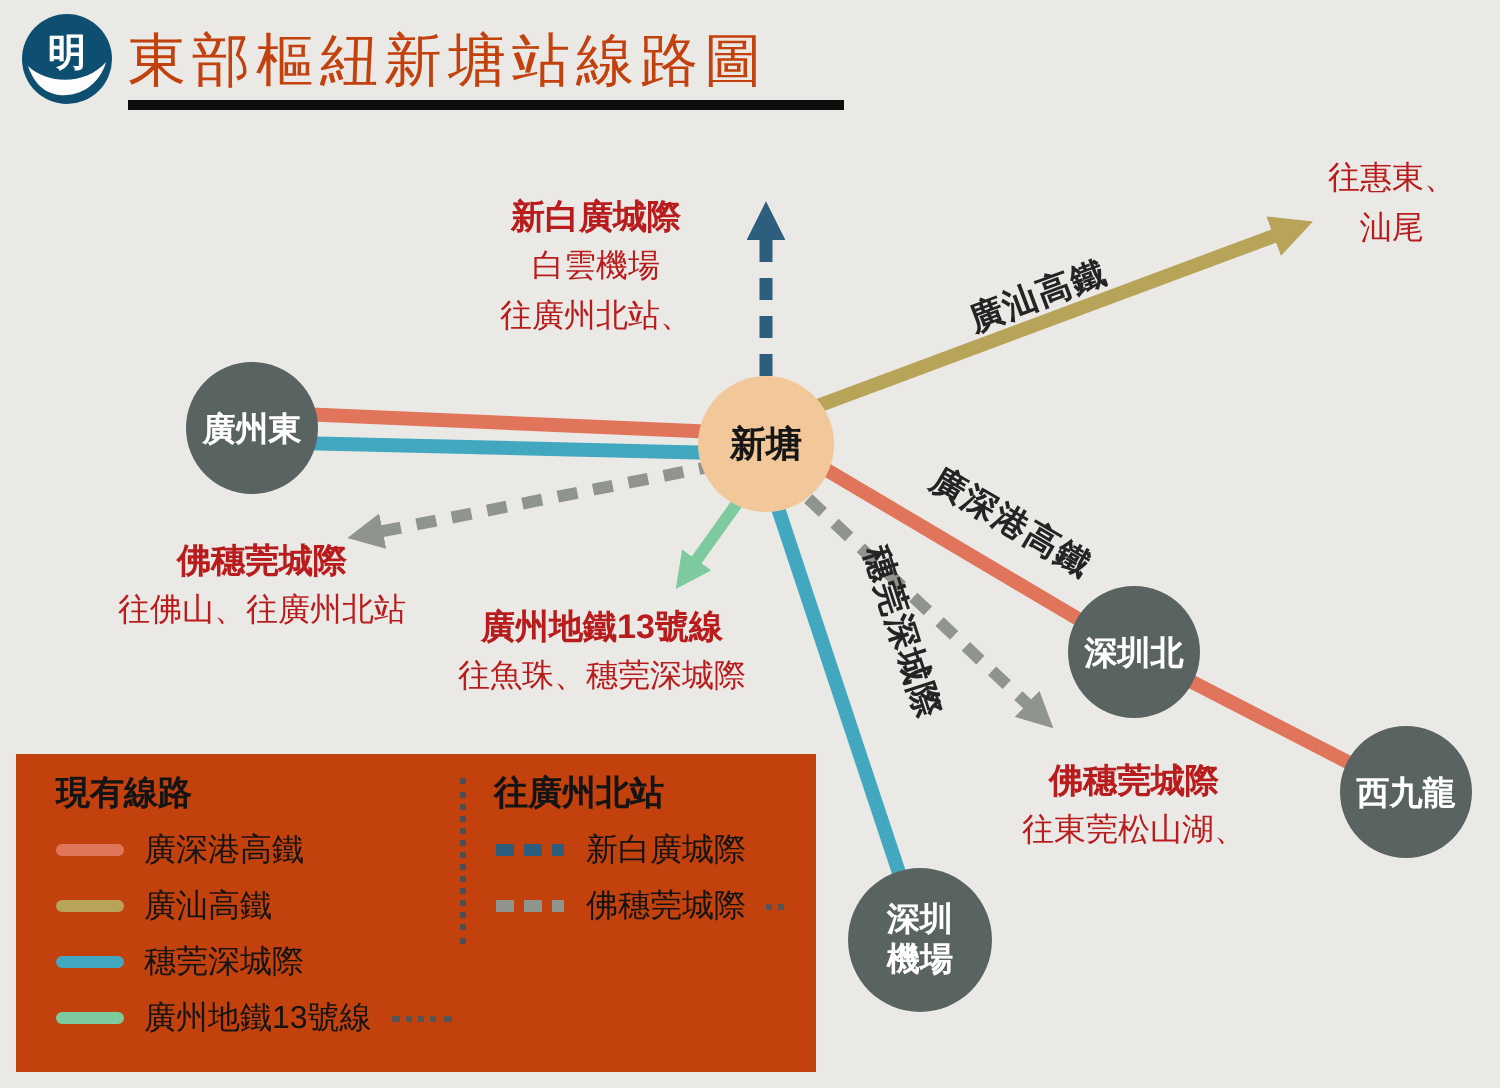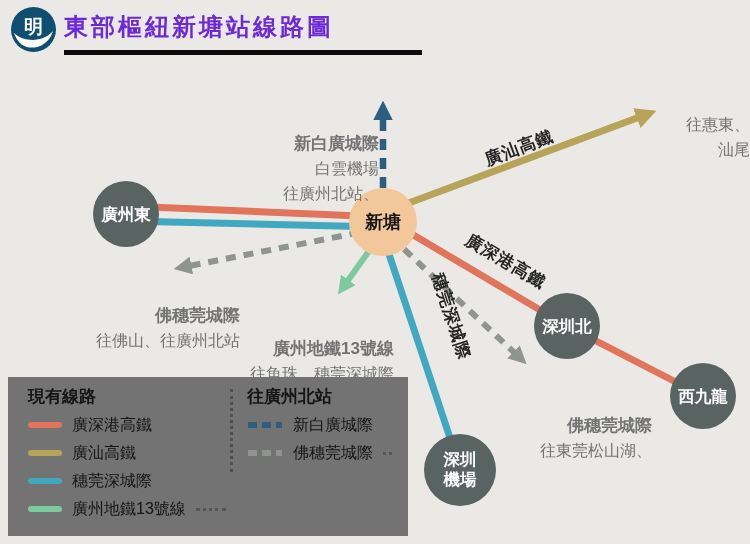--- a/index.html
+++ b/index.html
@@ -1,29 +1,29 @@
 <!DOCTYPE html>
 <html><head>
 <meta charset="utf-8">
 <style>
   html,body{margin:0;padding:0;}
   .canvas{position:relative;width:750px;height:544px;background:#EAE9E6;
           font-family:"Liberation Sans","DejaVu Sans",sans-serif;overflow:hidden;color:#141414;}
   .logo{position:absolute;left:10px;top:6px;}
-  .page-title{position:absolute;left:64px;top:11px;font-size:24px;font-weight:bold;
-              letter-spacing:3px;color:#6d28d9;white-space:nowrap;}
+  .page-title{position:absolute;left:64px;top:11px;font-size:29px;font-weight:normal;
+              letter-spacing:3px;color:#c2410c;white-space:nowrap;}
   .title-rule{position:absolute;left:64px;top:50px;width:358px;height:5px;background:#0d0d0d;}
   .map-svg{position:absolute;left:0;top:0;}
   .map-svg text{font-family:inherit;}
   .st-label{font-weight:bold;fill:#ffffff;font-size:16.5px;}
   .hub-label{font-weight:bold;fill:#161616;font-size:18px;}
   .oll{font-weight:bold;fill:#242424;font-size:17px;letter-spacing:1px;}
-  .ann{position:absolute;text-align:right;font-size:16px;line-height:25px;color:#737373;margin-top:35px;}
+  .ann{position:absolute;text-align:center;font-size:16px;line-height:25px;color:#b91c1c;}
   .ann .t{font-weight:bold;font-size:17px;}
-  .legend{position:absolute;left:8px;top:377px;width:400px;height:159px;background:#737373;
+  .legend{position:absolute;left:8px;top:377px;width:400px;height:159px;background:#c2410c;
           box-sizing:border-box;display:flex;padding:8px 12px 6px 20px;}
   .lcol{display:flex;flex-direction:column;}
   .col-existing{width:202px;flex:none;}
   .col-planned{flex:1;padding-left:14px;}
   .ldivider{border-left:3px dotted #4e4e4e;margin-top:4px;margin-bottom:58px;flex:none;width:0;}
   .ltitle{font-weight:bold;font-size:17px;height:26px;line-height:24px;}
   .lrow{display:flex;align-items:center;height:28px;}
   .llabel{margin-left:10px;font-size:16px;white-space:nowrap;}
   .leader{flex:1;height:0;border-bottom:3px dotted #555;margin:0 4px 0 10px;}
 </style>

